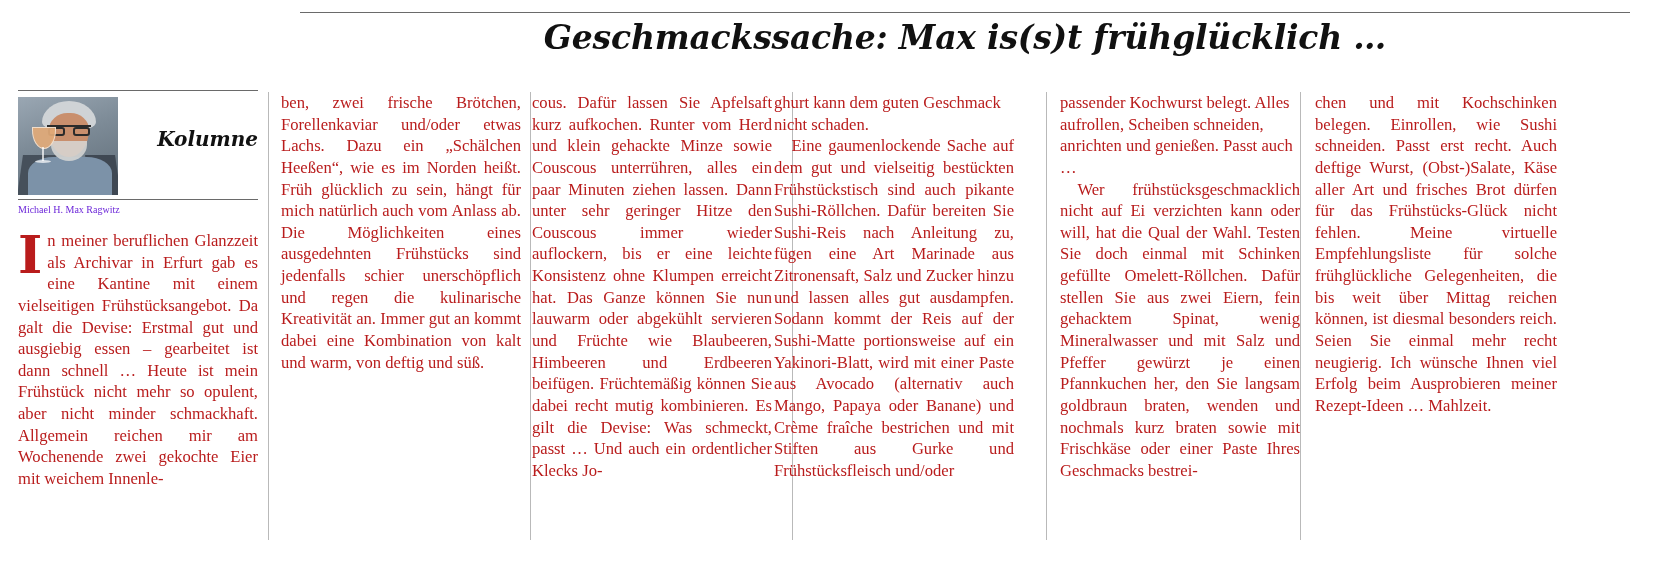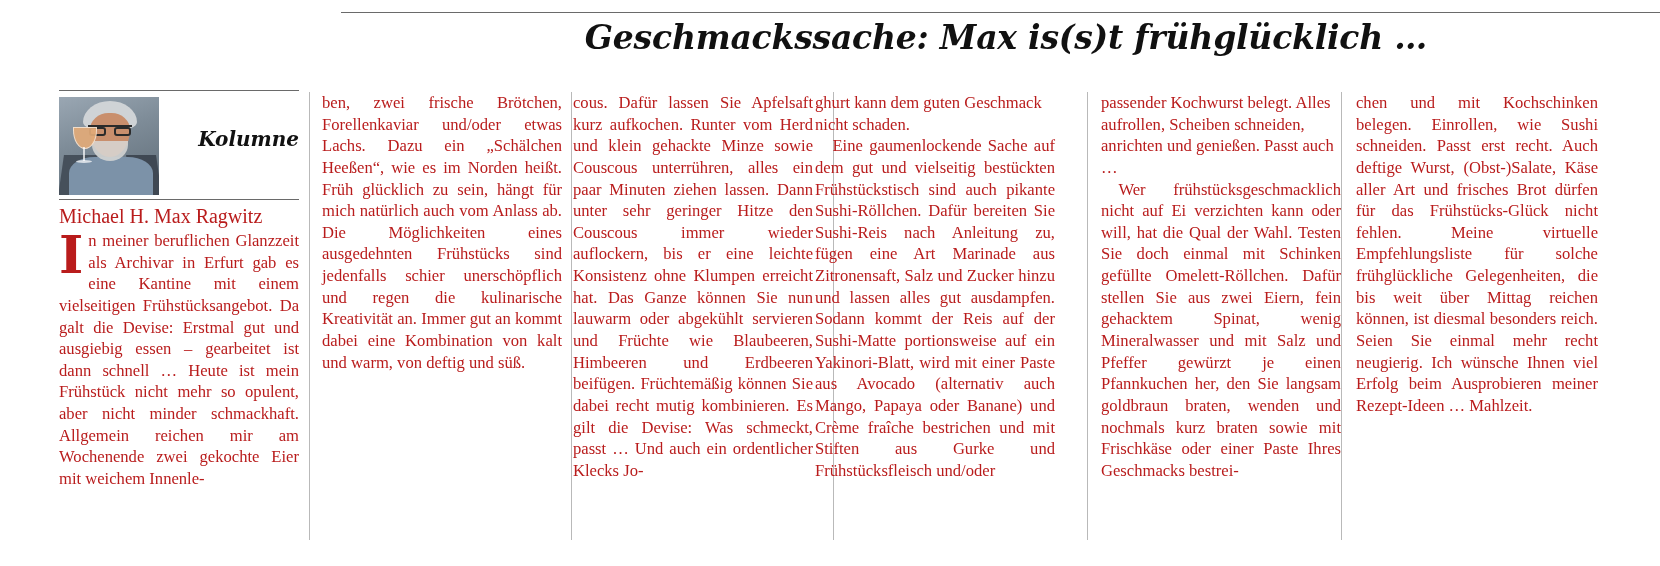--- a/index.html
+++ b/index.html
@@ -12,21 +12,20 @@
     height: 566px;
     font-family: "Liberation Serif", serif;
     color: #000000;
     overflow: hidden;
   }
   .page {
     position: relative;
     width: 1356px;
     height: 566px;
     box-sizing: border-box;
-    margin-left: 41px;
   }
   
   .headline {
     position: absolute;
     left: 300px;
     top: 18px;
     width: 1330px;
     text-align: center;
     font-family: "DejaVu Serif", serif;
     font-style: italic;
@@ -157,22 +156,22 @@
     color: #111;
   }
   .author-rule2 {
     width: 240px;
     height: 1px;
     background: #6a6a6a;
     margin: 4px 0 4px 0;
   }
   .author-name {
     font-family: "Liberation Serif", serif;
-    font-size: 20px;
-    color: #b91c1c;
+    font-size: 10px;
+    color: #6d28d9;
     line-height: 1.2;
   }
   
   .col {
     position: absolute;
     top: 92px;
     width: 240px;
     font-size: 16.6px;
     line-height: 1.305;
     text-align: justify;

